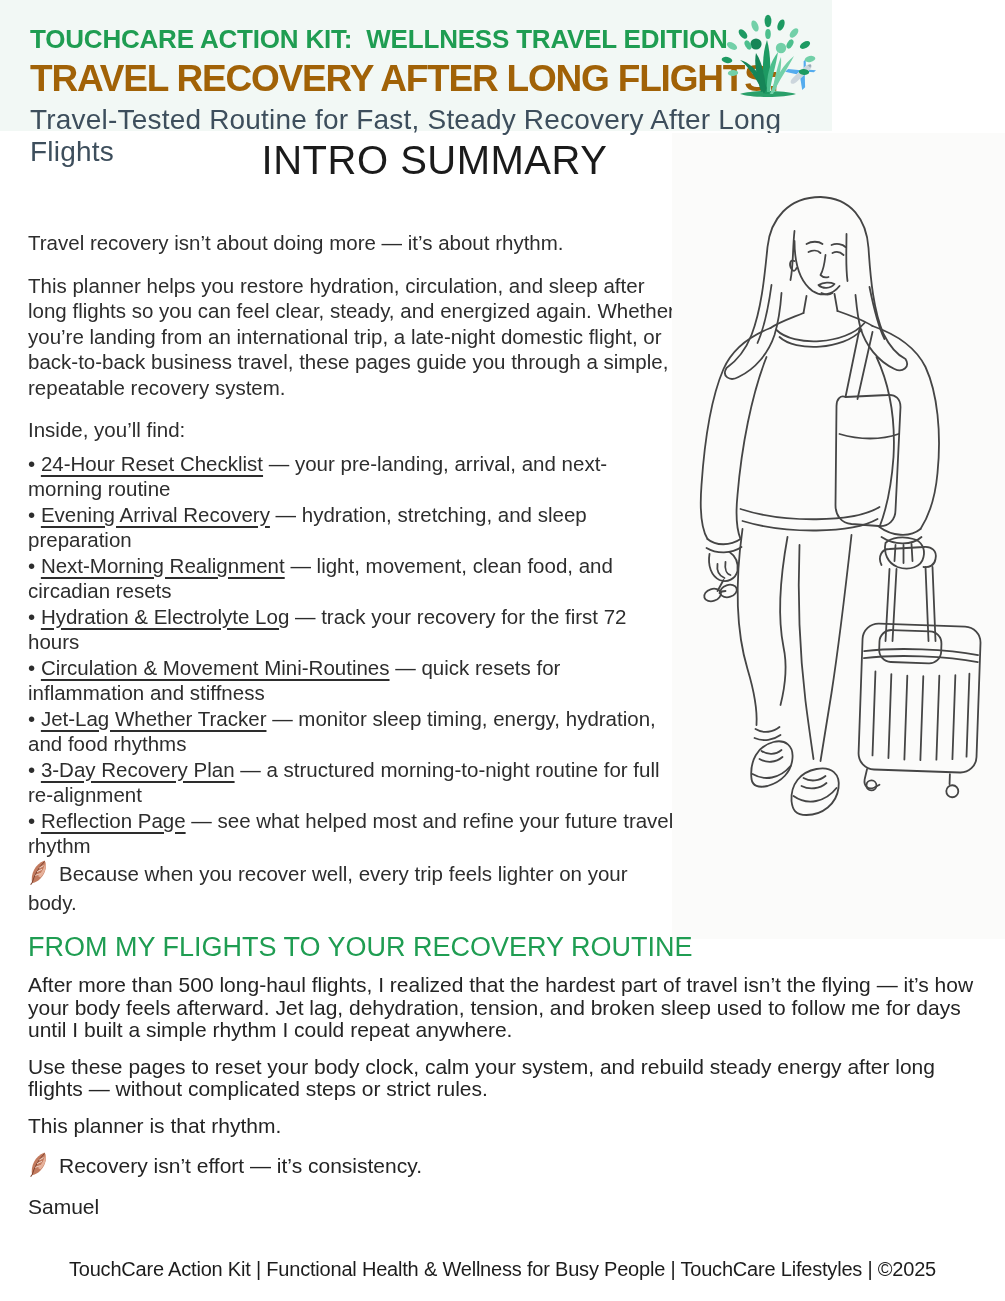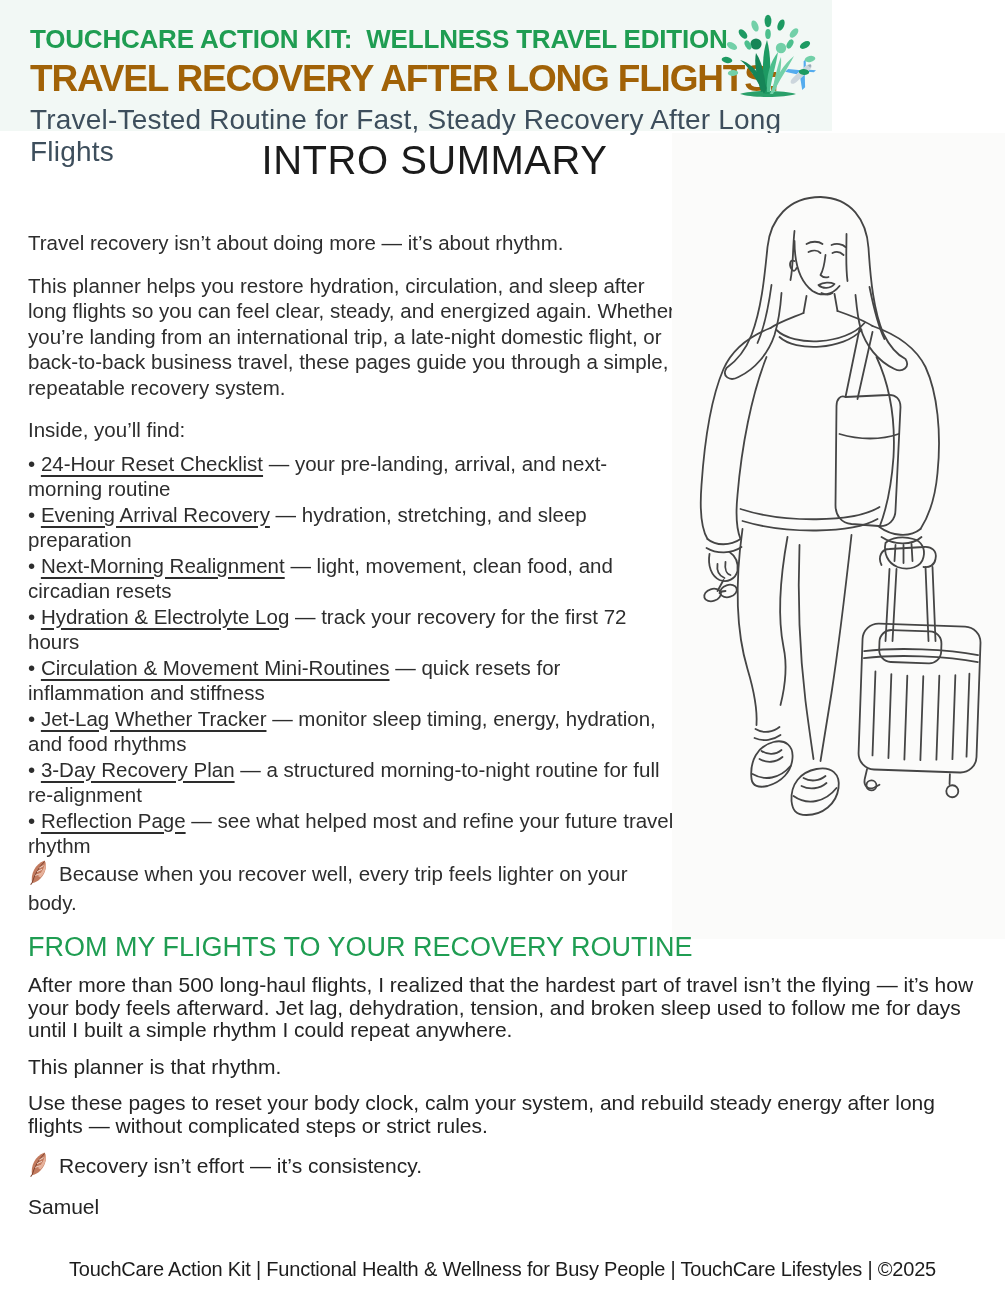--- a/index.html
+++ b/index.html
@@ -246,22 +246,22 @@
       <path d="M222,356 L221,372"></path>
       <path d="M230,356 L230,374"></path>
       <path d="M238,355 L239,372"></path>
     </g>
   </svg>
 </div>
 
 <div class="section2">
   <h2>FROM MY FLIGHTS TO YOUR RECOVERY ROUTINE</h2>
   <p>After more than 500 long-haul flights, I realized that the hardest part of travel isn’t the flying — it’s how your body feels afterward. Jet lag, dehydration, tension, and broken sleep used to follow me for days until I built a simple rhythm I could repeat anywhere.</p>
+  <p>Use these pages to reset your body clock, calm your system, and rebuild steady energy after long flights — without complicated steps or strict rules.</p>
   <p>This planner is that rhythm.</p>
-  <p>Use these pages to reset your body clock, calm your system, and rebuild steady energy after long flights — without complicated steps or strict rules.</p>
   <p>
     <span class="inline-icon">
       <svg width="24" height="26" viewBox="0 0 24 26">
         <path d="M4 24 C2.6 15 6.5 5.5 16.5 1.5 C19 5 18.6 13 12.5 19.5 C9.7 22.4 6.4 24 4 24 Z" fill="#c27a5e"></path>
         <path d="M10 17 C13.8 13.4 16.6 8.4 17.2 3.2 C18.6 6.8 17.8 13 12.5 18.6 Z" fill="#e7b29b"></path>
         <path d="M4 24 C6.5 16 10.5 8.5 16.5 2.5" stroke="#7e4330" stroke-width="1" fill="none"></path>
         <path d="M7.2 16.4 L12.4 14.6 M9 12.6 L14 10.4 M11.2 9 L15.6 6.6" stroke="#f4ded2" stroke-width="0.9" fill="none"></path>
         <path d="M4 24 L2.6 25.6" stroke="#7e4330" stroke-width="1.1" fill="none"></path>
       </svg>
     </span><span>Recovery isn’t effort — it’s consistency.</span>

